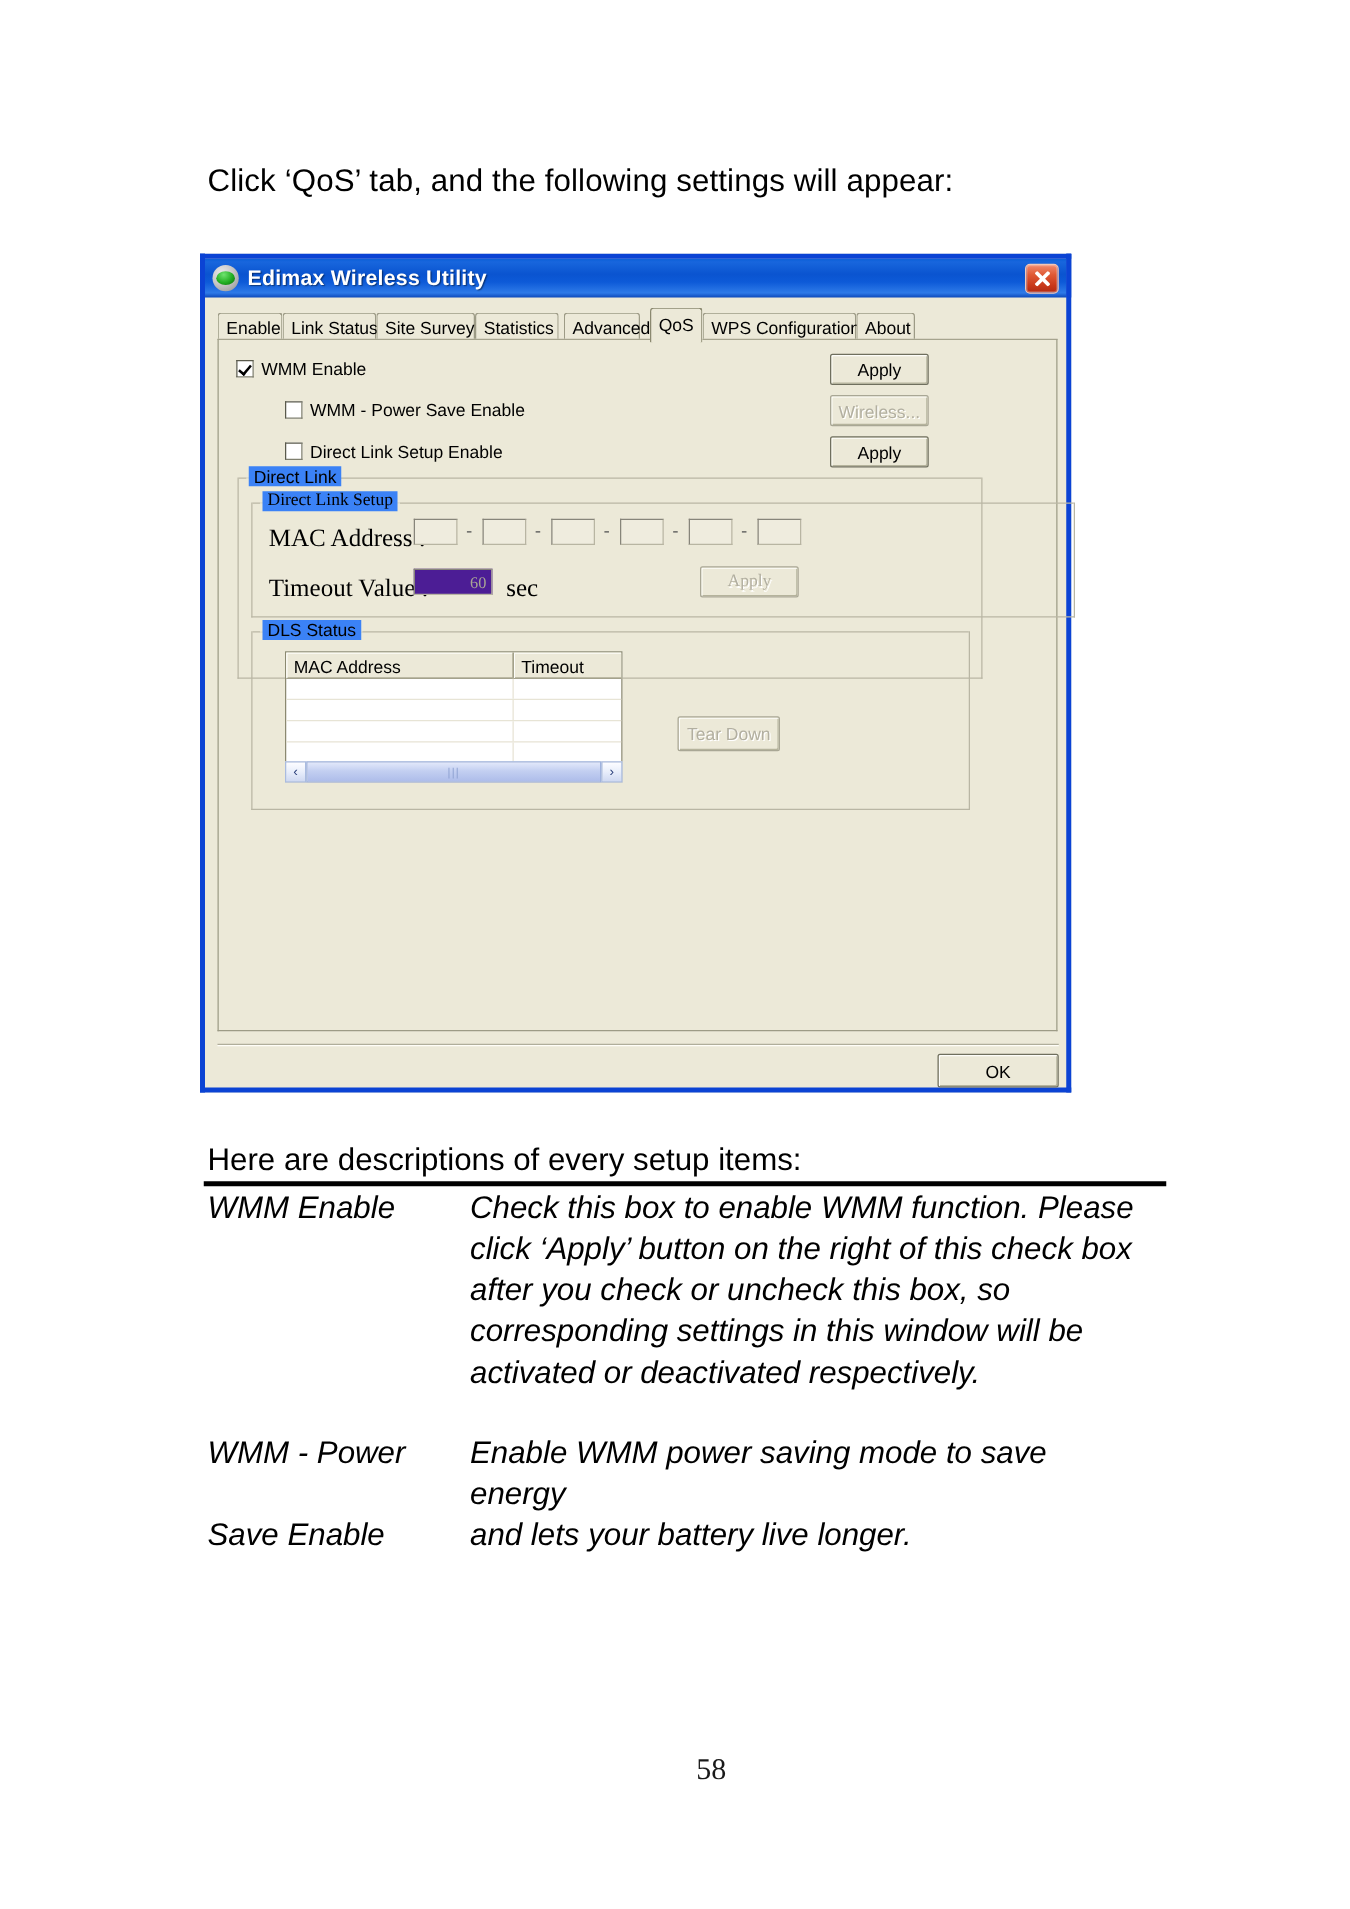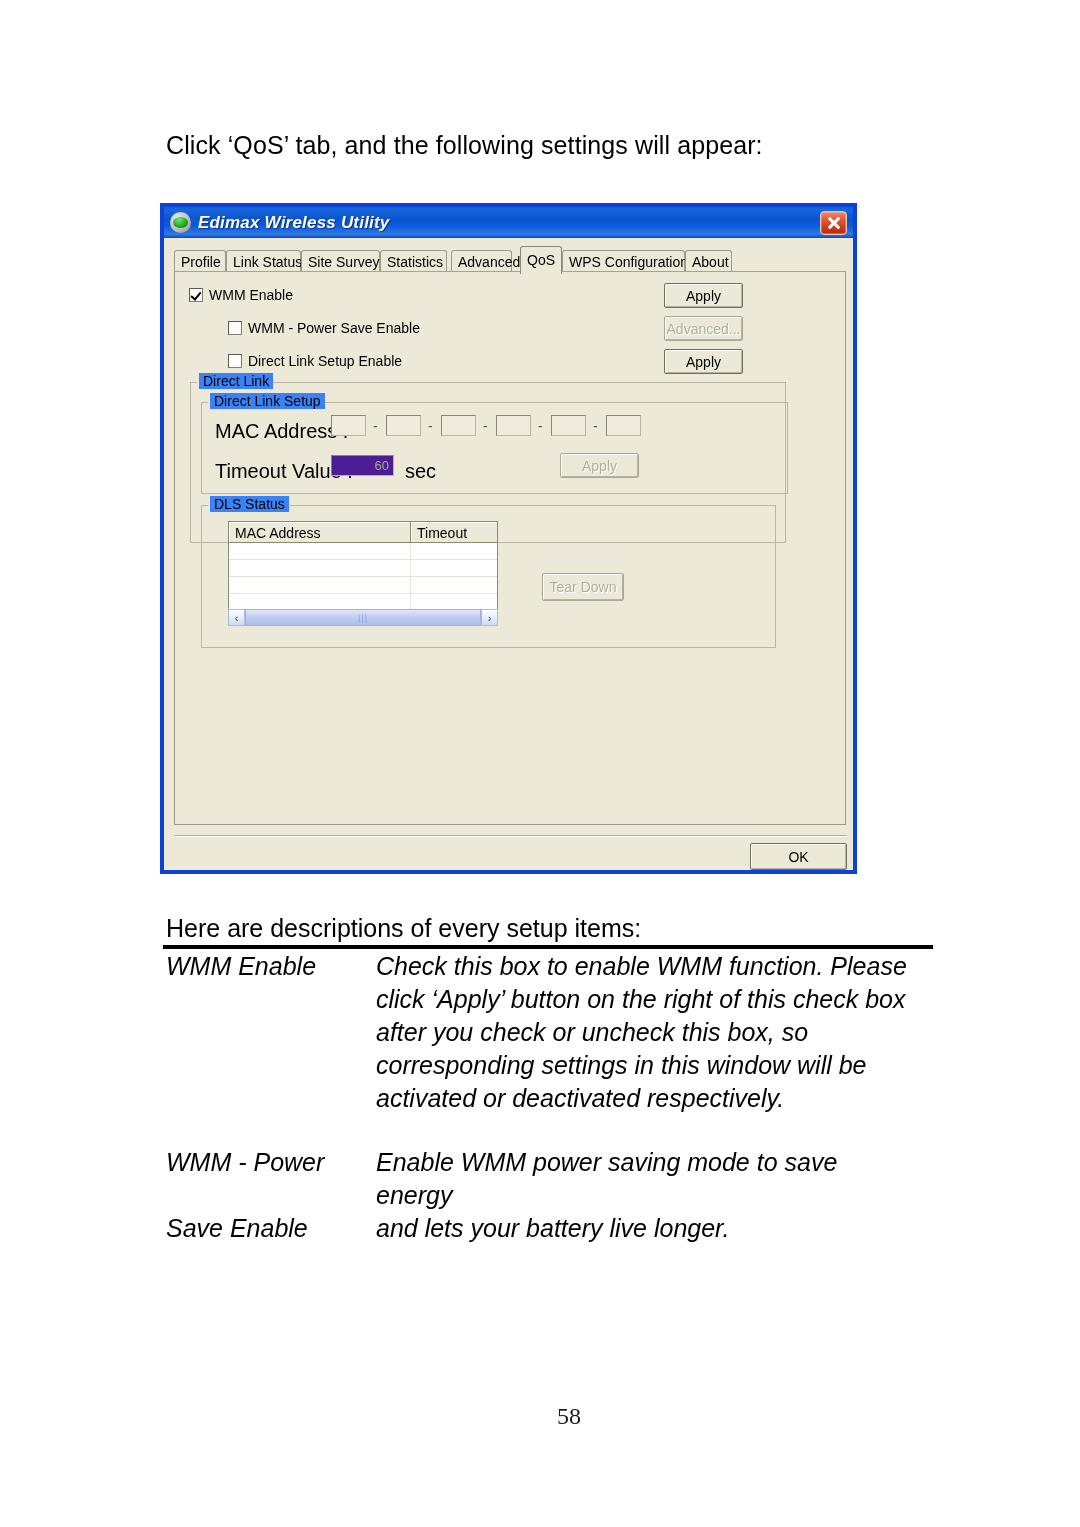--- a/index.html
+++ b/index.html
@@ -78,21 +78,20 @@
     position: relative;
     height: 35px;
     background: linear-gradient(180deg,#0a5fd8 0%, #1866dd 8%, #0a54d0 40%, #0d5ad8 60%, #2e7ae8 88%, #0d49bb 100%);
     border-top: 4px solid #0B43D4;
     border-left: 4px solid #0B43D4;
     border-right: 4px solid #0B43D4;
     margin: -0px -4px 0 -4px;
     display: flex;
     align-items: center;
     padding: 0 4px 0 6px;
-    font-style: italic;
   }
   .title-icon {
     width: 21px; height: 21px;
     border-radius: 50%;
     background: radial-gradient(circle at 35% 30%, #e9e9e9 0%, #c8c8c8 45%, #8e8e8e 100%);
     display: flex; align-items: center; justify-content: center;
     flex: 0 0 auto;
     margin-right: 7px;
   }
   .title-icon i {
@@ -362,21 +361,21 @@
 
     <div class="titlebar">
       <span class="title-icon">
           <i></i>
         </span>
       <span class="title-text">Edimax Wireless Utility</span>
       <span class="close-btn"></span>
     </div>
 
     <div class="tabstrip">
-      <div class="tab" style="left:0px;  width:52px;">Profile</div>
+      <div class="tab" style="left:0px;  width:52px;">Enable</div>
       <div class="tab" style="left:52px; width:75px;">Link Status</div>
       <div class="tab" style="left:127px;width:79px;">Site Survey</div>
       <div class="tab" style="left:206px;width:67px;">Statistics</div>
       <div class="tab" style="left:277px;width:61px;">Advanced</div>
       <div class="tab active" style="left:346px;width:42px;">QoS</div>
       <div class="tab" style="left:388px;width:123px;">WPS Configuration</div>
       <div class="tab" style="left:511px;width:47px;">About</div>
     </div>
 
     <div class="tabpanel">
@@ -384,33 +383,33 @@
       <div class="chk-row" style="left:14px; top:15px;">
         <span class="chk checked"></span>
         <span>WMM Enable</span>
       </div>
       <div class="btn" style="left:489px; top:11px; width:79px; height:25px;">Apply</div>
 
       <div class="chk-row" style="left:53px; top:48px;">
         <span class="chk"></span>
         <span>WMM - Power Save Enable</span>
       </div>
-      <div class="btn disabled" style="left:489px; top:44px; width:79px; height:25px;">Advanced...</div>
+      <div class="btn disabled" style="left:489px; top:44px; width:79px; height:25px;">Wireless...</div>
 
       <div class="chk-row" style="left:53px; top:81px;">
         <span class="chk"></span>
         <span>Direct Link Setup Enable</span>
       </div>
       <div class="btn" style="left:489px; top:77px; width:79px; height:25px;">Apply</div>
 
       <div class="group" style="left:15px; top:110px; width:596px; height:161px;">
         <div class="group-notch" style="width:74px;"></div>
         <div class="group-title">Direct Link</div>
 
-        <div class="group" style="left:10px; top:20px; width:587px; height:92px;">
+        <div class="group" style="left:10px; top:20px; width:659px; height:92px;font-family:Liberation Serif, serif;">
           <div class="group-notch" style="width:112px;"></div>
           <div class="group-title">Direct Link Setup</div>
 
           <div class="fld-label" style="left:13px; top:18px;">MAC Address :</div>
 
           <div class="macbox" style="left:129px; top:13px;"></div>
           <div class="macdash" style="left:171px; top:16px;">-</div>
           <div class="macbox" style="left:184px; top:13px;"></div>
           <div class="macdash" style="left:226px; top:16px;">-</div>
           <div class="macbox" style="left:239px; top:13px;"></div>

